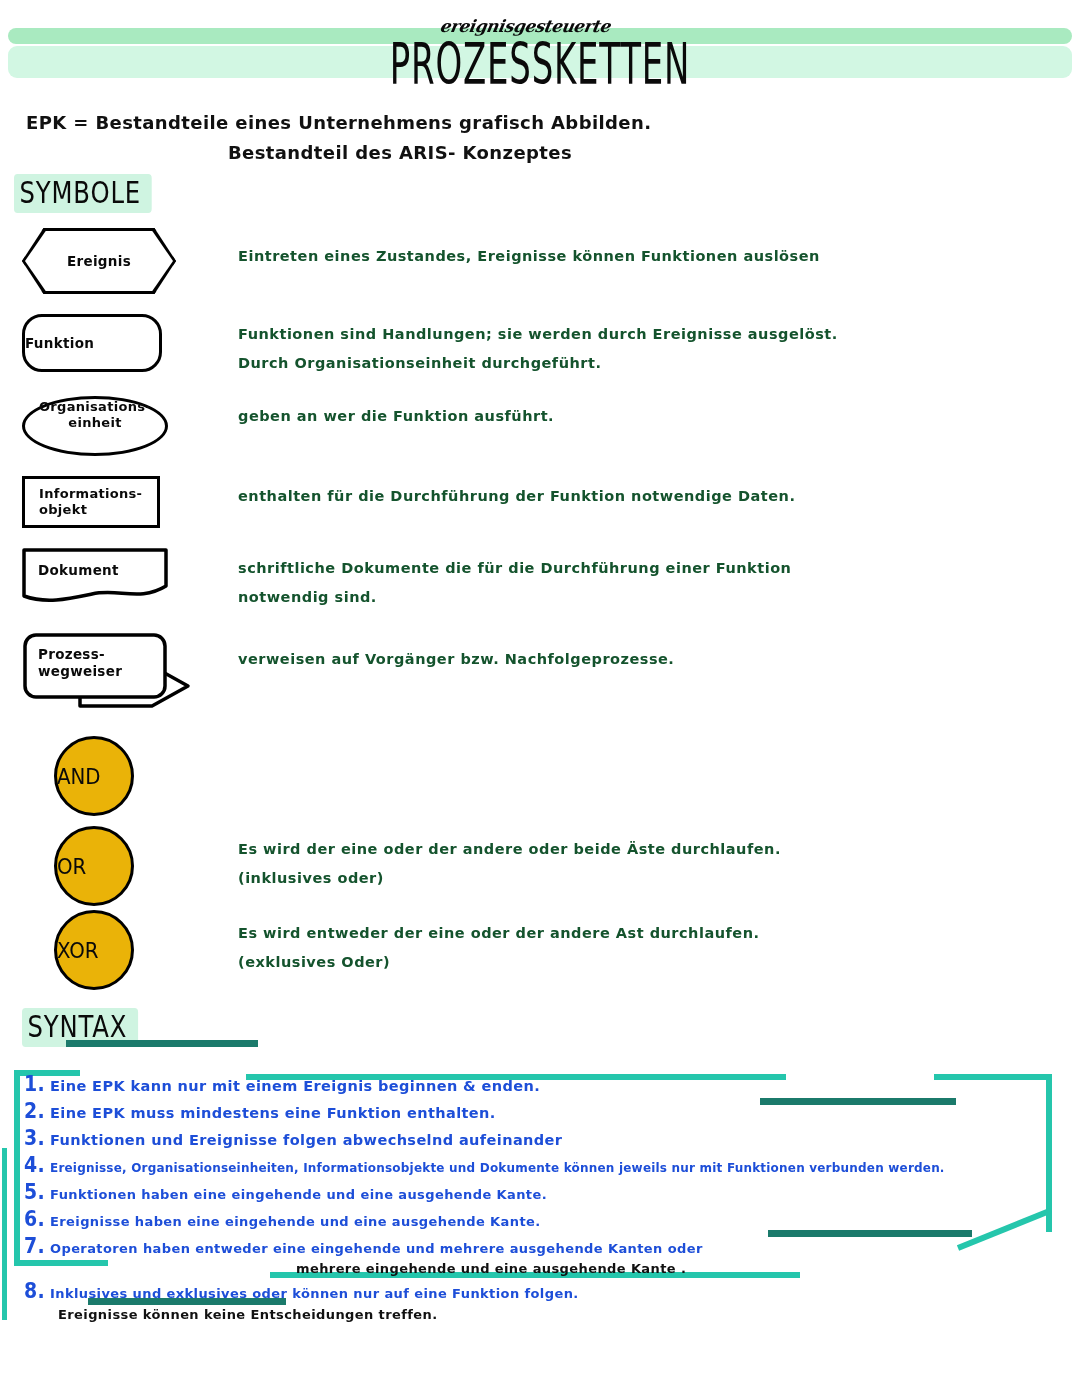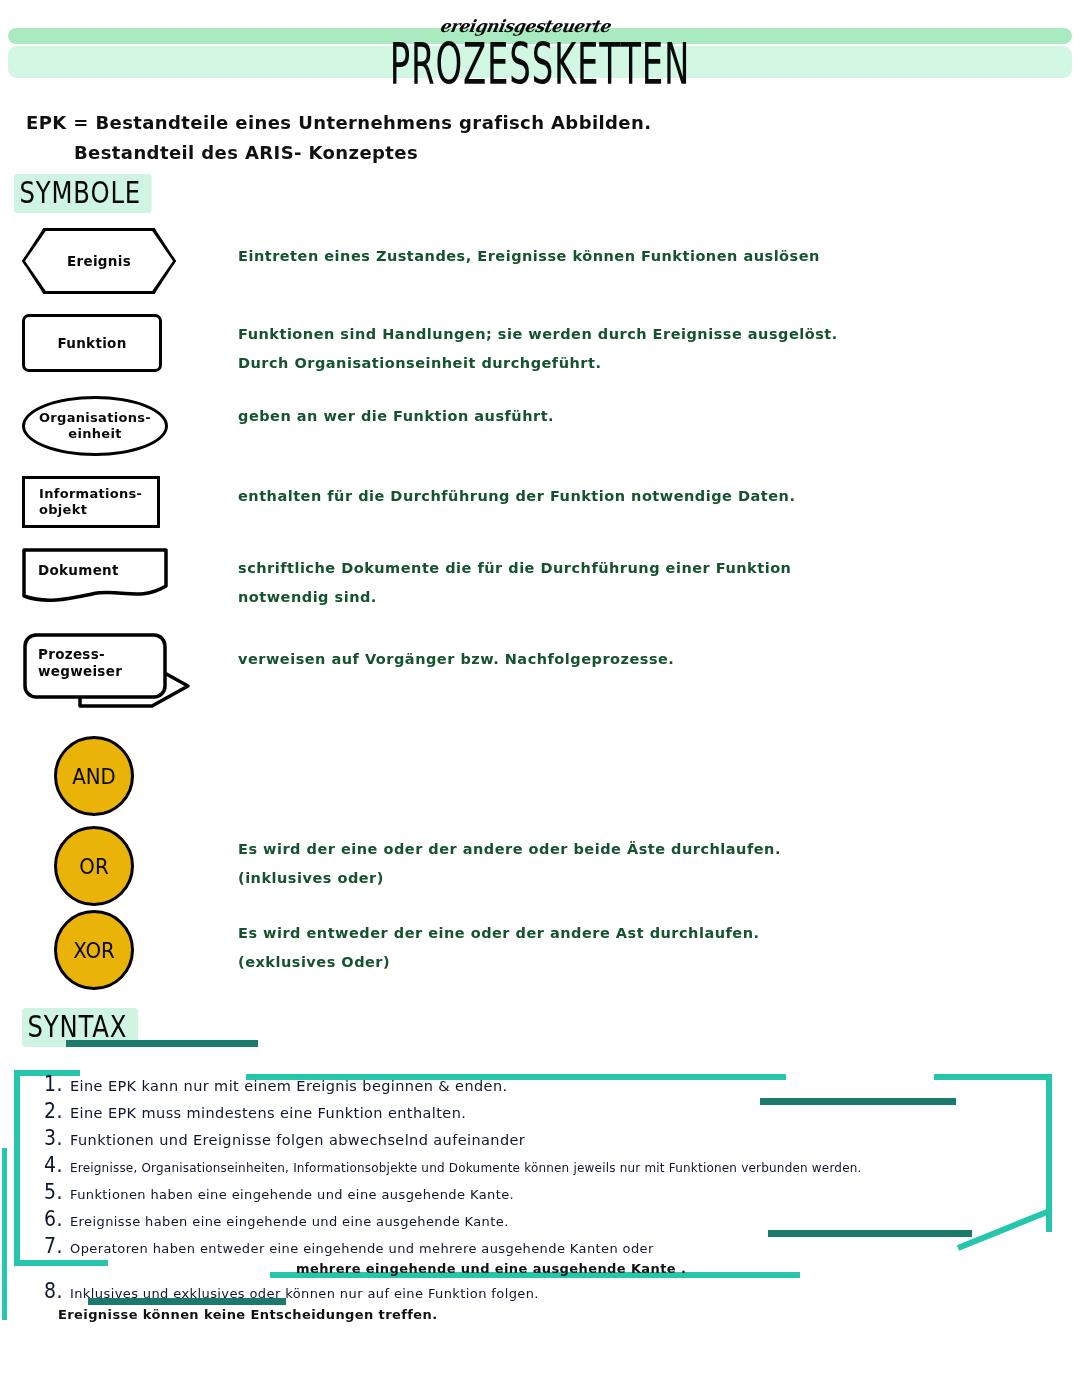--- a/index.html
+++ b/index.html
@@ -68,21 +68,21 @@
   
   #intro {
     position: absolute;
     left: 26px; top: 108px;
     width: 700px;
     font-size: 18px;
     line-height: 30px;
     letter-spacing: 0.4px;
     font-weight: 600;
   }
-  #intro .l2 { margin-left: 48px; }
+  #intro .l2 { margin-left: 48px; text-align: center; }
 
   
   .sec-head {
     position: absolute;
     font-family: "DejaVu Sans Condensed", "Liberation Sans Narrow", "Liberation Sans", sans-serif;
     font-size: 30px;
     letter-spacing: 1px;
     color: #0a0a0a;
     padding: 1px 12px 3px 6px;
     transform: scaleX(0.9);
@@ -99,21 +99,21 @@
     border-radius: 4px;
   }
 
   
   .sym-row { position: absolute; left: 0; width: 1080px; }
   .sym-shape {
     position: absolute;
     left: 22px;
     display: flex;
     align-items: center;
-    justify-content: center;
+    justify-content: flex-start;
     text-align: center;
   }
   .sym-label {
     font-size: 13.5px;
     font-weight: 600;
     letter-spacing: 0.3px;
     line-height: 16px;
     color: #0a0a0a;
   }
   .sym-desc {
@@ -136,21 +136,21 @@
   }
   .shape-hex-in {
     width: 100%; height: 100%;
     background: #fff;
     clip-path: polygon(14% 0%, 86% 0%, 100% 50%, 86% 100%, 14% 100%, 0% 50%);
     display: flex; align-items: center; justify-content: center;
   }
   .shape-rect-r {
     width: 134px; height: 52px;
     border: 3px solid #000;
-    border-radius: 7px;
+    border-radius: 20px;
     background: #fff;
   }
   .shape-ellipse {
     width: 140px; height: 54px;
     border: 3px solid #000;
     border-radius: 50%;
     background: #fff;
   }
   .shape-rect {
     width: 138px; height: 52px;
@@ -177,26 +177,25 @@
 
   
   #syntax-list {
     position: absolute;
     left: 24px; top: 1072px;
     width: 1040px;
   }
   .syn-item {
     position: relative;
     font-size: 14.5px;
-    font-weight: 400;
+    font-weight: 700;
     letter-spacing: 0.4px;
-    color: #0f172a;
+    color: #1d4ed8;
     margin-bottom: 3px;
     white-space: nowrap;
-    margin-left: 20px;
   }
   .syn-num {
     display: inline-block;
     font-family: "DejaVu Sans Condensed", "Liberation Sans Narrow", "Liberation Sans", sans-serif;
     font-size: 21px;
     width: 26px;
     vertical-align: baseline;
   }
   .syn-txt { display: inline-block; }
   .syn-cont {

